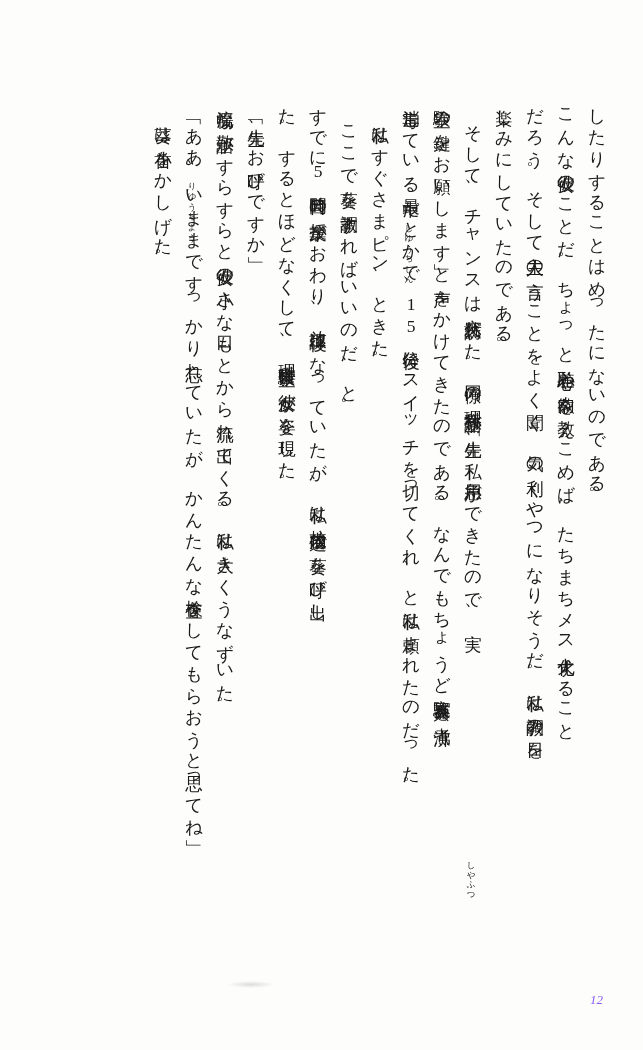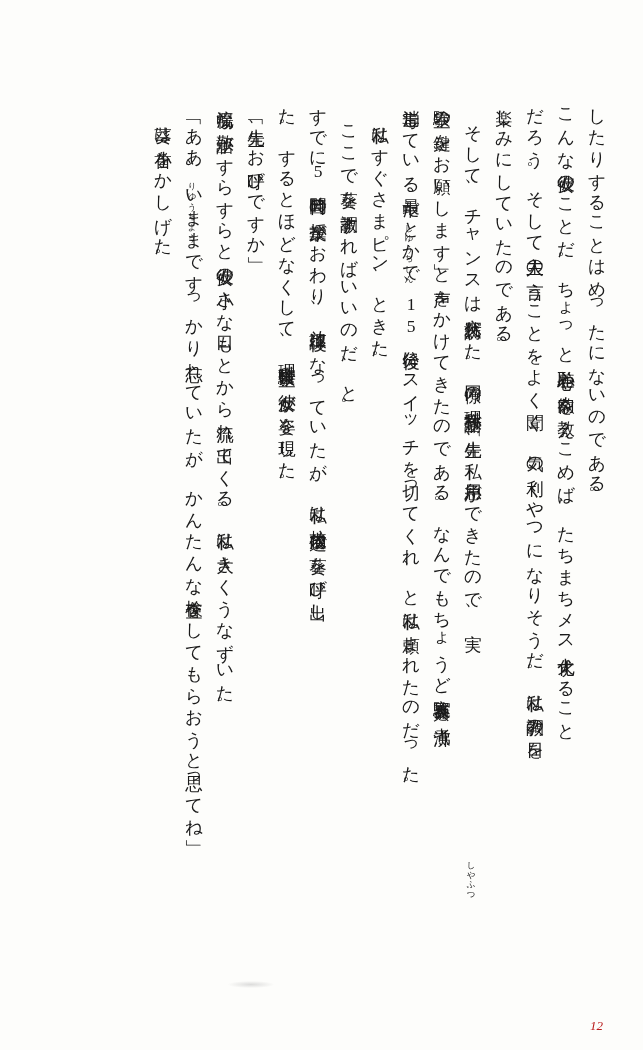--- a/index.html
+++ b/index.html
@@ -53,26 +53,26 @@
     writing-mode: vertical-rl;
     text-orientation: upright;
     font-size: 8.5px;
     letter-spacing: 0.5px;
     line-height: 1;
     white-space: nowrap;
     color: #1a1a1a;
   }
   .page-number {
     position: absolute;
-    bottom: 16px;
+    bottom: 42px;
     right: 40px;
     font-size: 13px;
     font-style: italic;
     font-family: "Liberation Serif", serif;
-    color: #b91c1c;
+    color: #8b5cf6;
   }
   .smudge {
     position: absolute;
     left: 228px;
     bottom: 62px;
     width: 46px;
     height: 7px;
     background: radial-gradient(ellipse at center, rgba(180,180,180,0.45) 0%, rgba(255,255,255,0) 72%);
     pointer-events: none;
   }

